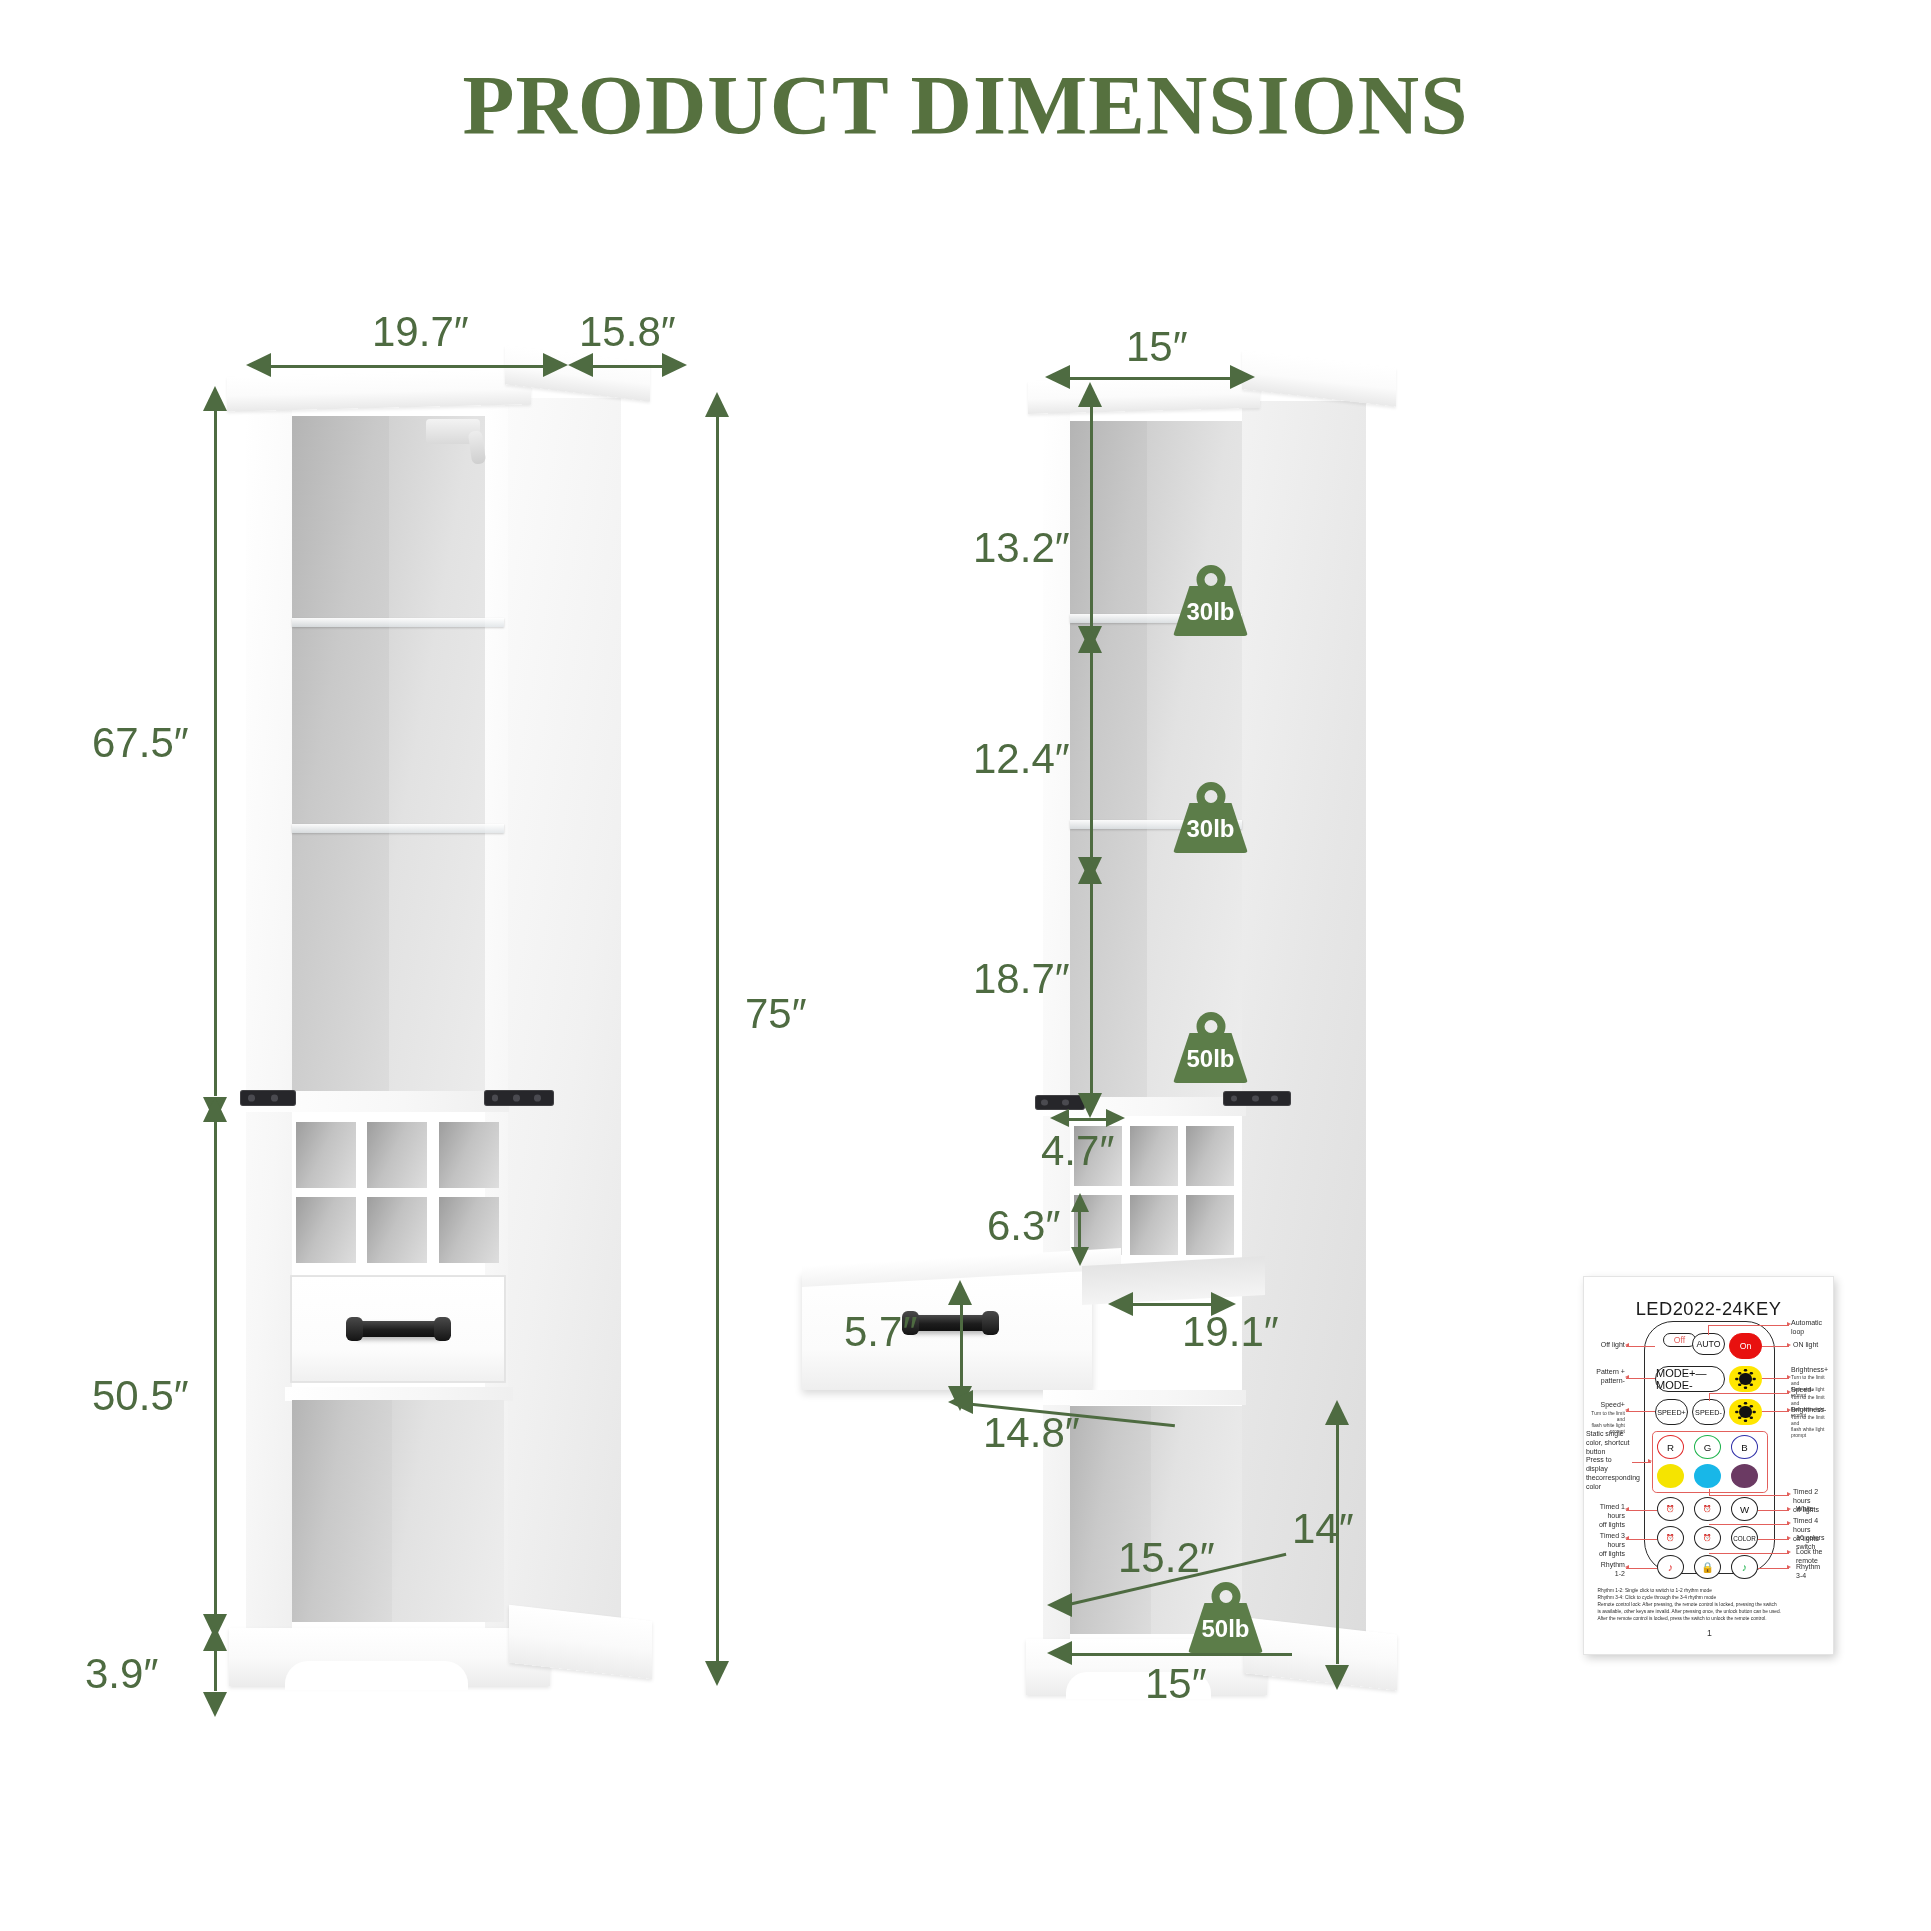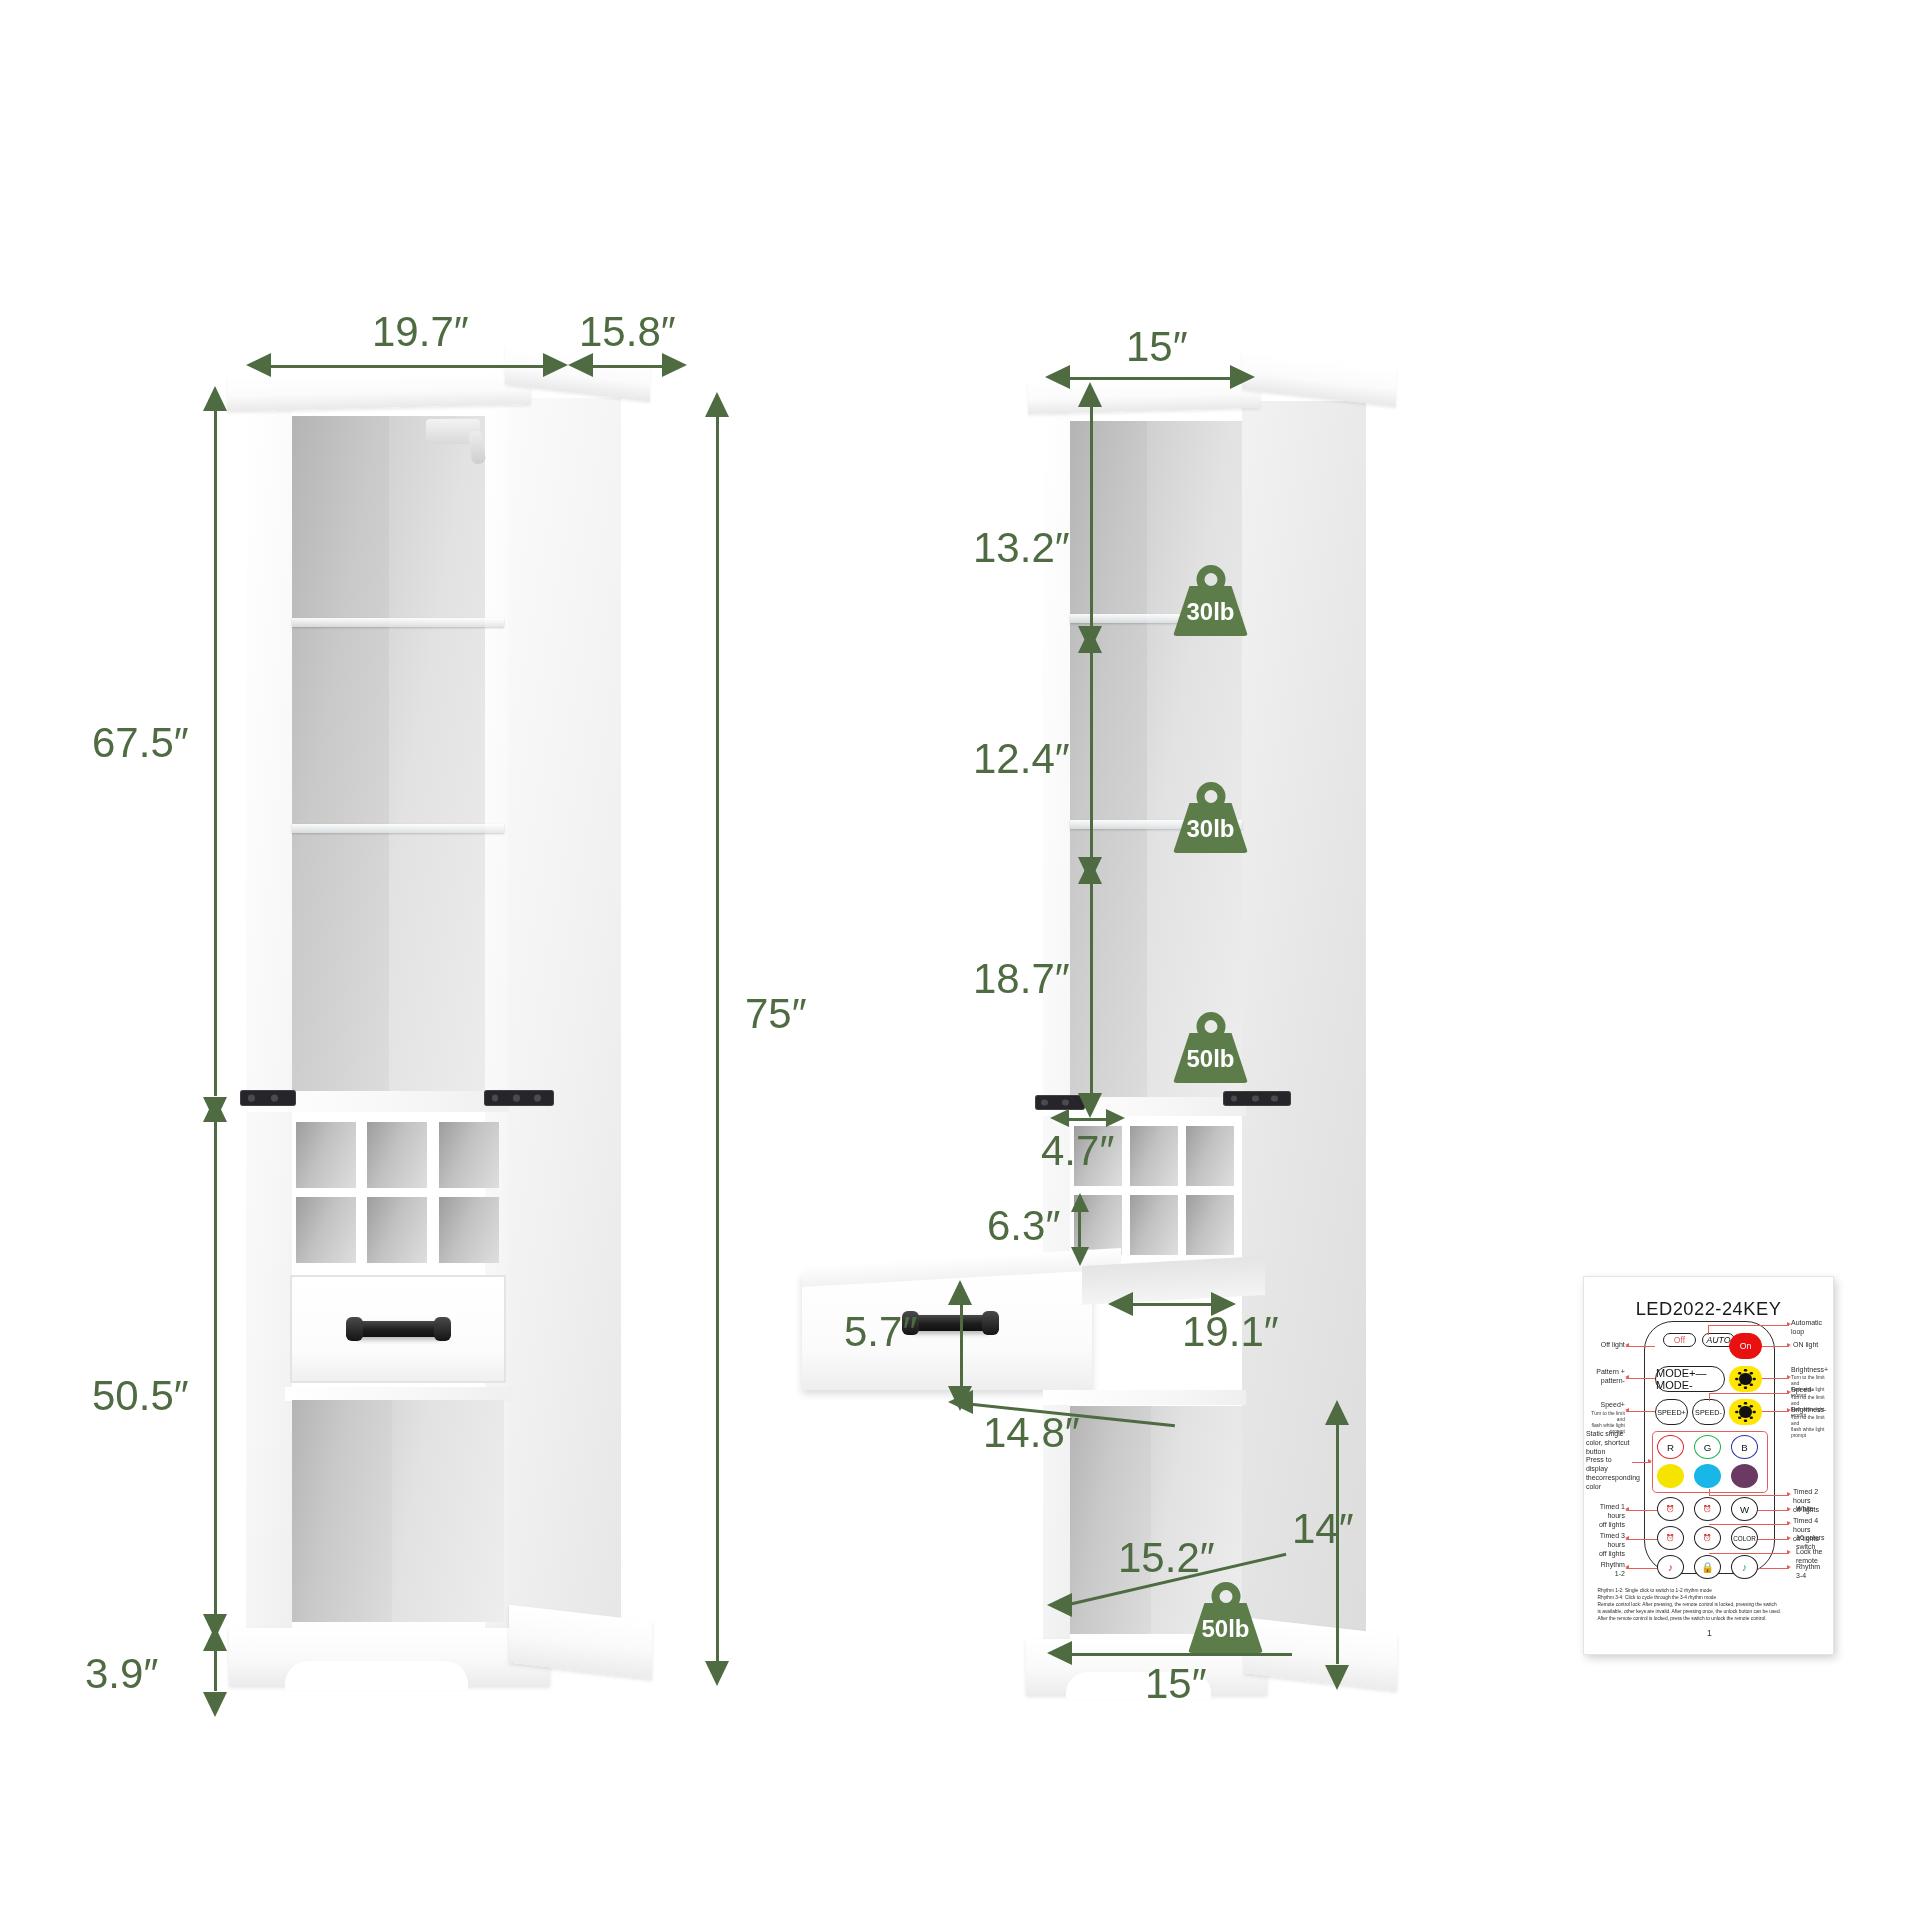--- a/index.html
+++ b/index.html
@@ -127,20 +127,21 @@
   .leadtip.r{border-left:4.8px solid #e2605c;}
   .rgbbox{position:absolute;border:1px solid #e2605c;border-radius:4.8px;}
   .footnote{position:absolute;font-size:4.8px;color:#2a2a2a;line-height:1.45;font-family:"Liberation Sans",sans-serif;}
   .pageno{position:absolute;font-size:8.7px;color:#333;font-family:"Liberation Sans",sans-serif;}
 </style>
 </head>
 <body>
 
 <div class="stage">
 
+  <div class="title">PRODUCT DIMENSIONS</div>
 
   <div class="cab" style="left:246px;top:377px;width:434px;height:1352px;">
 
     <div class="cavity" style="left:46px;top:39px;width:212px;height:676px;"></div>
     <div class="cavity2" style="left:46px;top:39px;width:97px;height:676px;"></div>
 
     <div class="sidewall" style="left:259px;top:21px;width:116px;height:1265px;
                 background:linear-gradient(100deg,#fbfbfb,#f1f1f1 55%,#e6e6e6);"></div>
 
     <div class="panel white" style="left:0px;top:29px;width:46px;height:1255px;"></div>
@@ -357,21 +358,21 @@
   <div class="arr left" style="left:1047px;top:1641px;"></div>
   <div class="dim big" style="left:1145px;top:1663px;">15″</div>
 
   <div class="card" style="left:1583px;top:1276px;width:249px;height:377px;">
 
     <div class="card-title">LED2022-24KEY</div>
 
     <div class="remote" style="left:60px;top:44px;width:129px;height:251px;"></div>
 
     <div class="btn" style="left:79px;top:56px;width:33px;height:14px;border-radius:15.4px;color:#e2605c;">Off</div>
-    <div class="btn" style="left:118px;top:56px;width:33px;height:14px;border-radius:15.4px;font-style:italic;">AUTO</div>
+    <div class="btn" style="left:108px;top:56px;width:33px;height:22px;border-radius:15.4px;">AUTO</div>
     <div class="btn" style="left:145px;top:56px;width:33px;height:26px;border-radius:15.4px;background:#e8110f;border-color:#e8110f;color:#fff;">On</div>
 
     <div class="btn oval" style="left:71px;top:89px;width:70px;height:26px;font-size:11px;">MODE+—MODE-</div>
     <div style="position:absolute;left:145px;top:89px;width:33px;height:26px;border-radius:15.4px;background:#ffe600;
                 display:flex;align-items:center;justify-content:center;">
       <span style="display:block;width:12.6px;height:12.6px;border-radius:50%;background:#111;
                    box-shadow:0 -8.7px 0 -4.8px #111,0 8.7px 0 -4.8px #111,-8.7px 0 0 -4.8px #111,8.7px 0 0 -4.8px #111,
                               -5.8px -5.8px 0 -4.8px #111,5.8px -5.8px 0 -4.8px #111,-5.8px 5.8px 0 -4.8px #111,5.8px 5.8px 0 -4.8px #111;"></span>
     </div>
 

